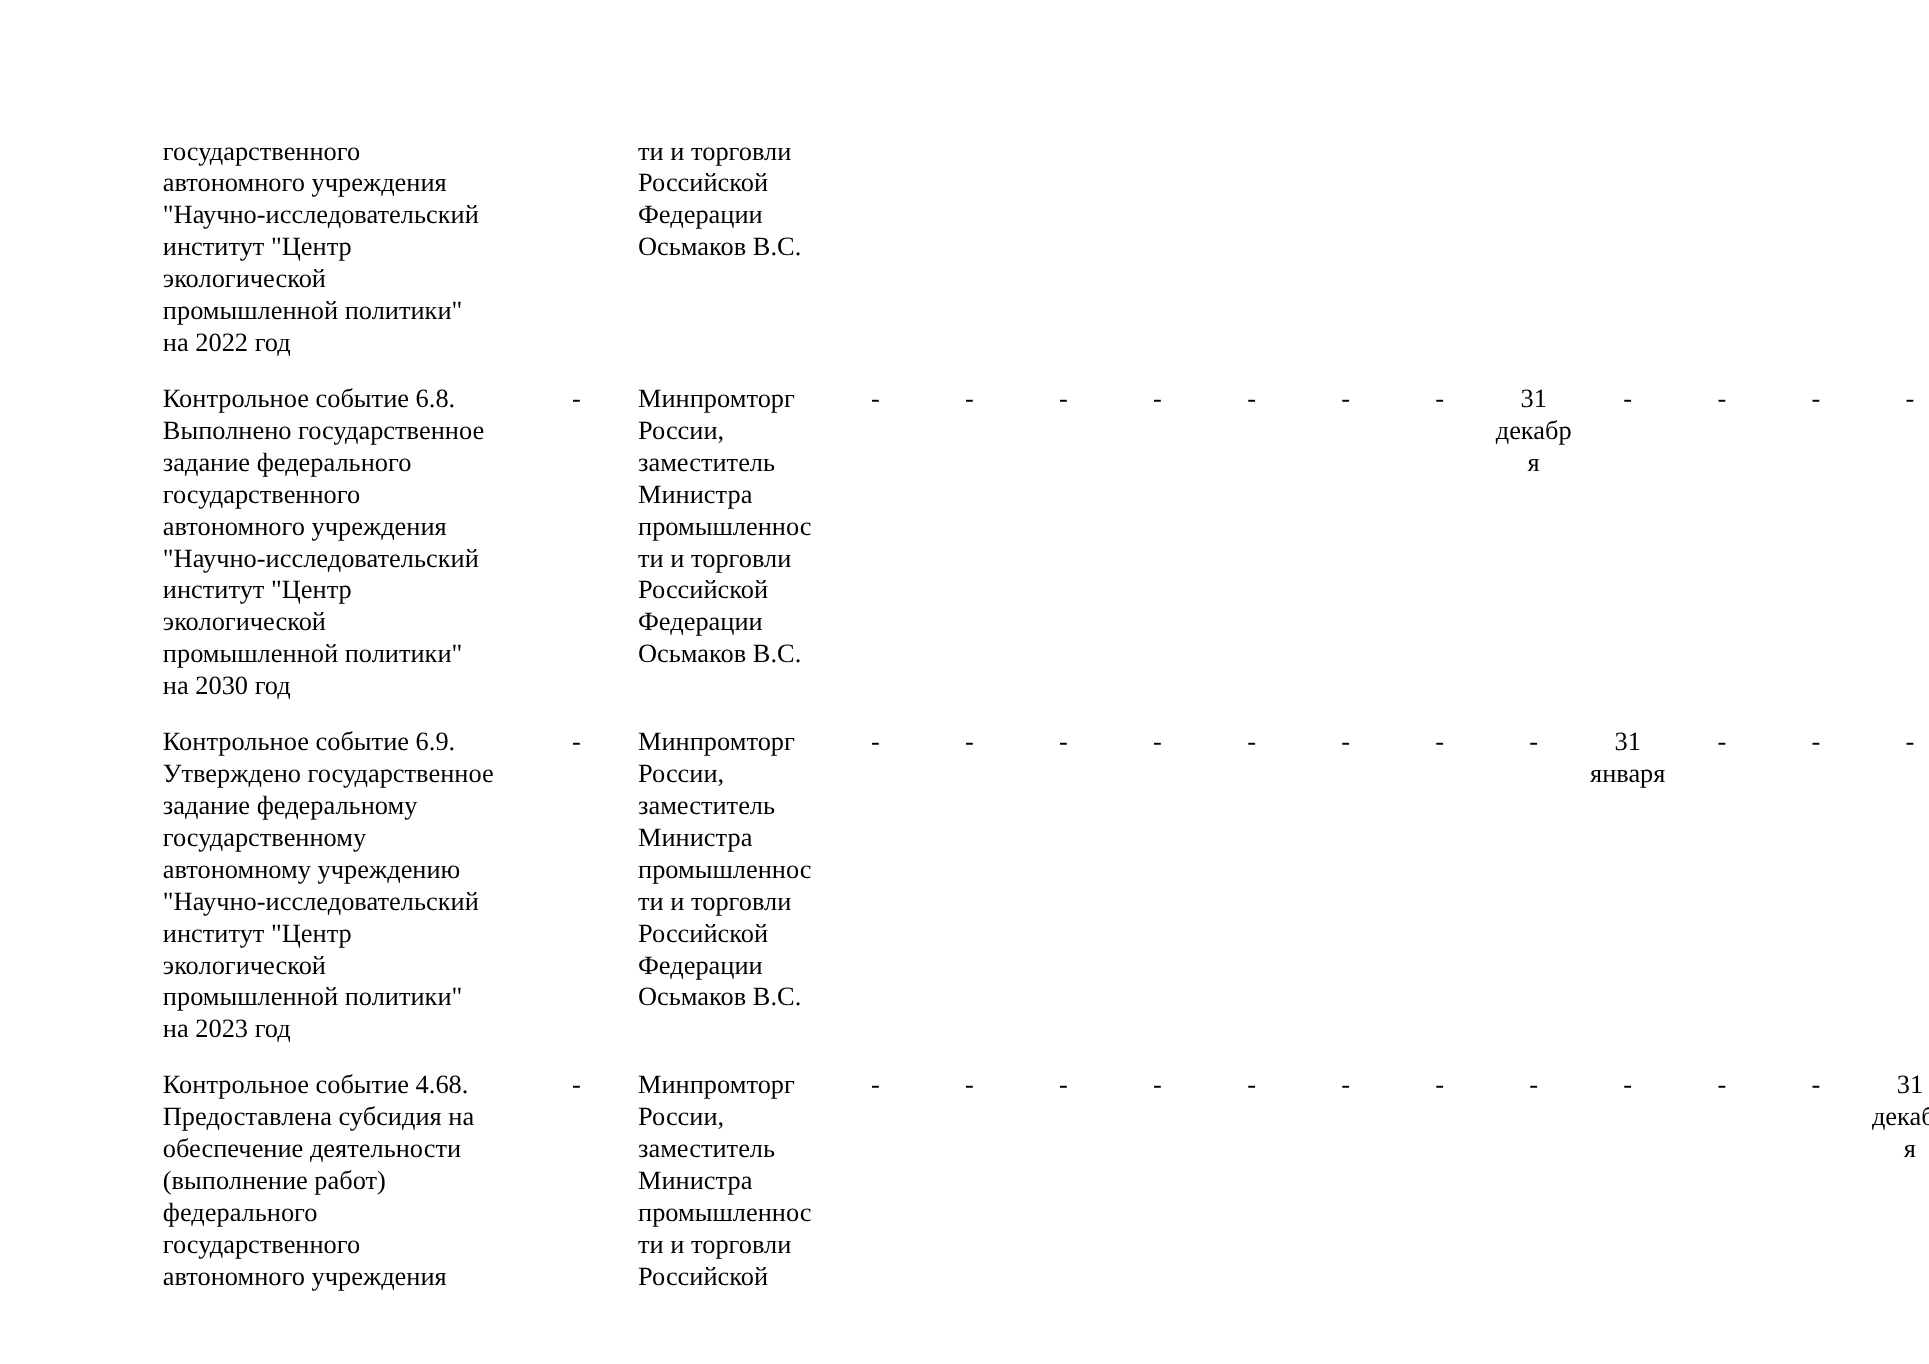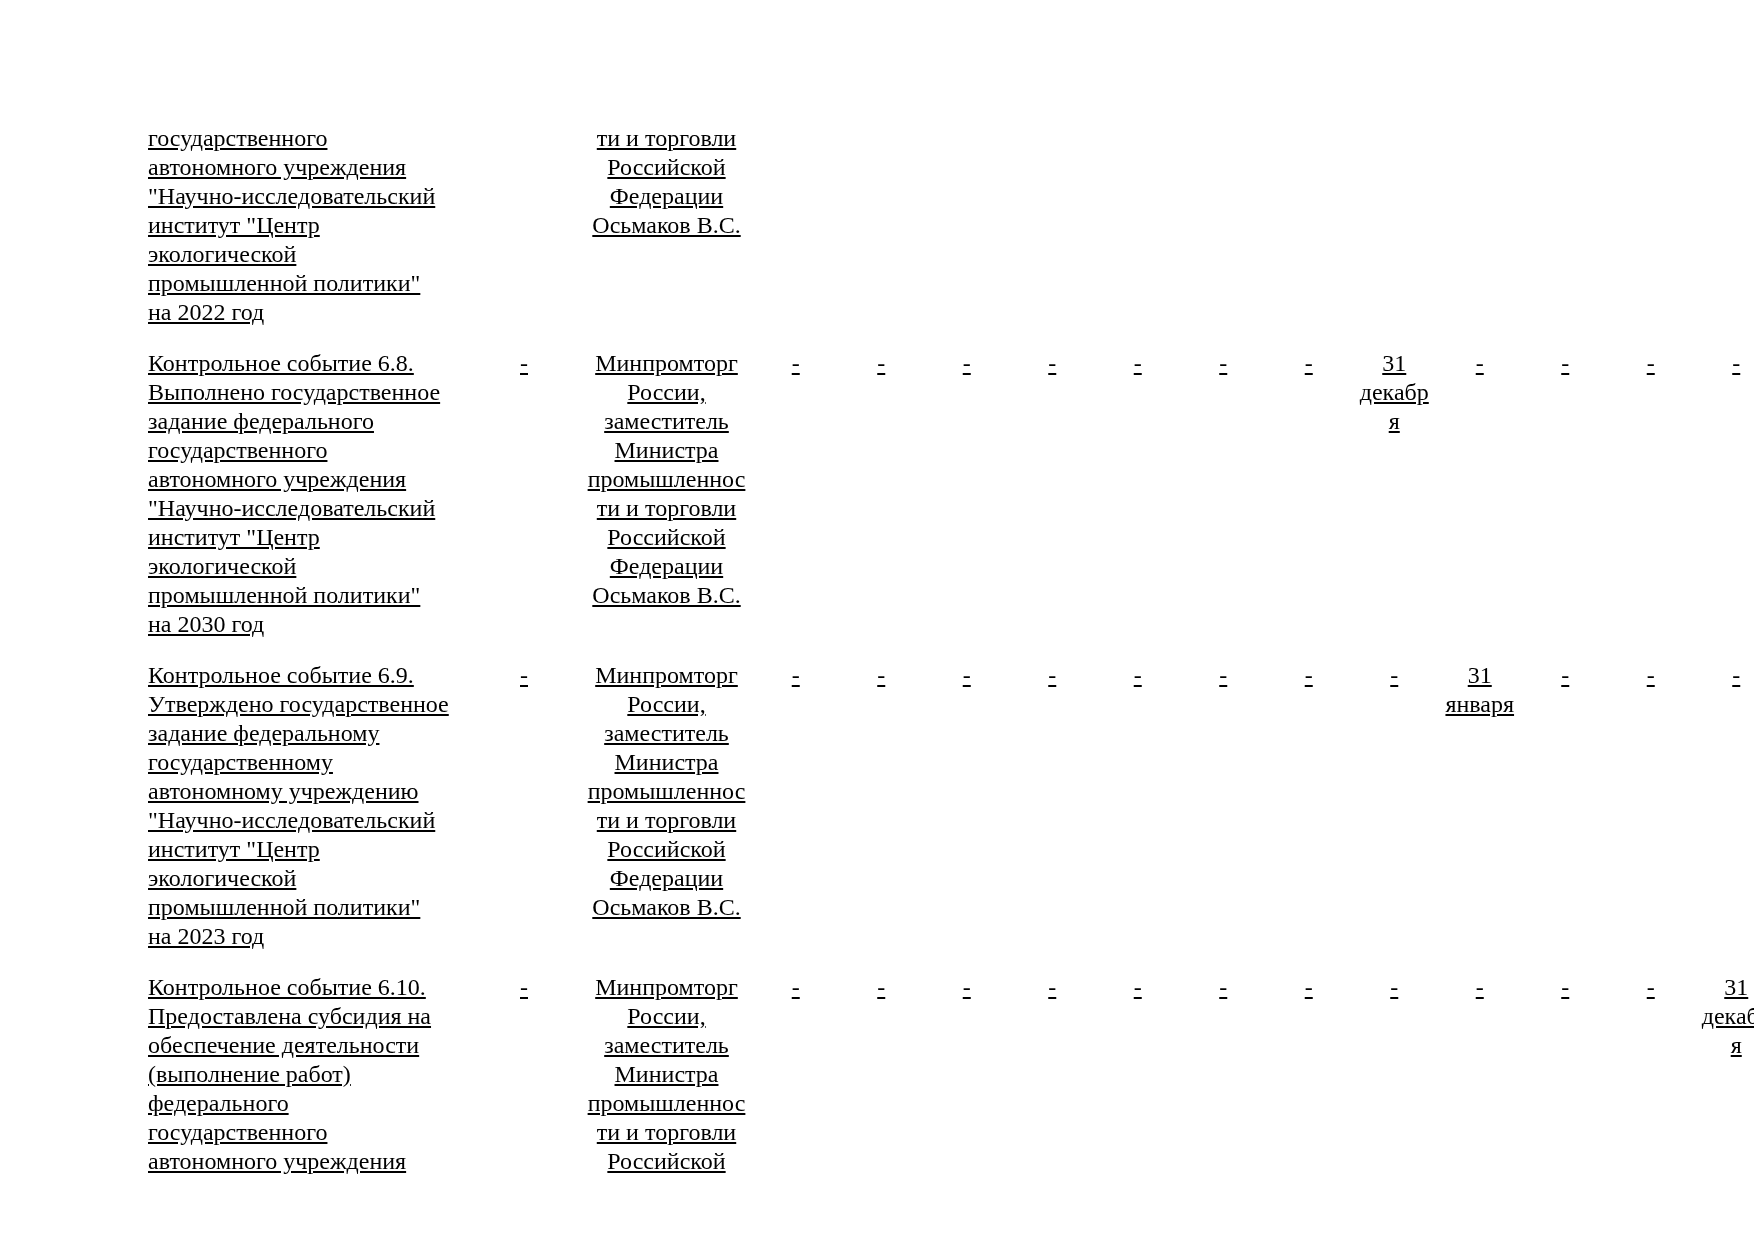--- a/index.html
+++ b/index.html
@@ -24,26 +24,25 @@
     top: 124px;
     width: 1631px;
     border-collapse: collapse;
     table-layout: fixed;
   }
   td {
     padding: 0;
     vertical-align: top;
     white-space: pre;      
     overflow: visible;
-    text-decoration: underline;
   }
   tr.gap td { padding-bottom: 22px; }
   .c-event  { text-align: left; }
   .c-marker { text-align: center; }
-  .c-resp   { text-align: center; }
+  .c-resp   { text-align: left; }
   .c-data   { text-align: center; }
   col.w-event  { width: 320px; }
   col.w-marker { width: 112px; }
   col.w-resp   { width: 173px; }
   col.w-data   { width: 85.5px; }
 </style>
 </head>
 <body>
 
 <div class="page">
@@ -161,21 +160,21 @@
       <td class="c-data">-</td>
       <td class="c-data">-</td>
       <td class="c-data">31
 января</td>
       <td class="c-data">-</td>
       <td class="c-data">-</td>
       <td class="c-data">-</td>
     </tr>
 
     <tr>
-      <td class="c-event">Контрольное событие 6.10.
+      <td class="c-event">Контрольное событие 4.68.
 Предоставлена субсидия на
 обеспечение деятельности
 (выполнение работ)
 федерального
 государственного
 автономного учреждения</td>
       <td class="c-marker">-</td>
       <td class="c-resp">Минпромторг
 России,
 заместитель

